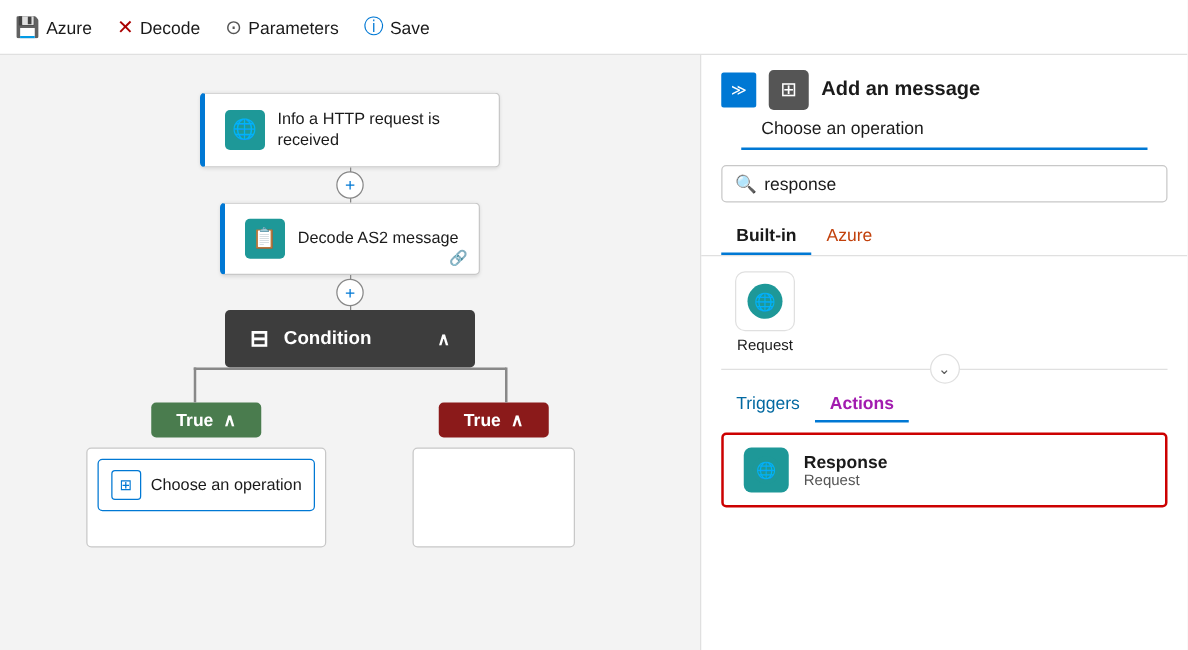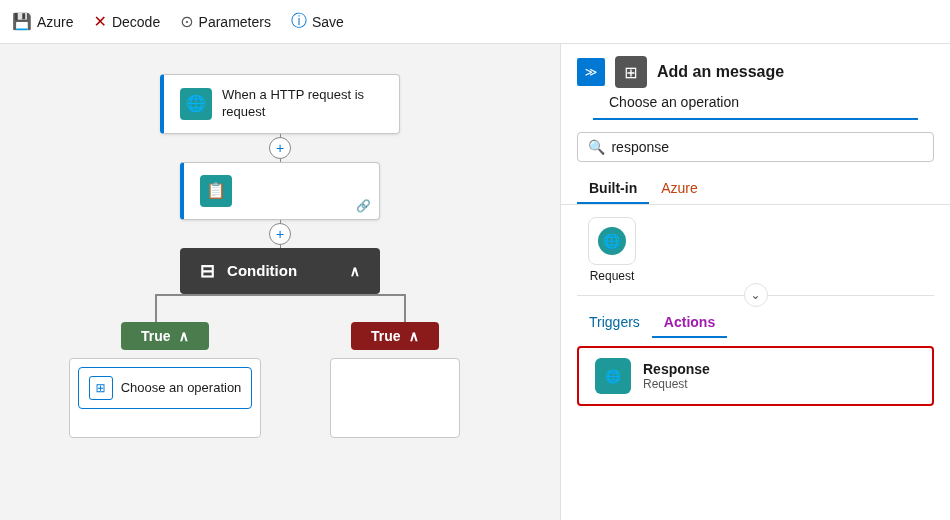--- a/index.html
+++ b/index.html
@@ -460,31 +460,32 @@
   </div>
 </div>
 
 <div class="main">
 
   <div class="canvas">
     <div class="flow">
 
       <div class="flow-node http">
         <div class="flow-node-icon teal">🌐</div>
-        <div class="flow-node-text">When a HTTP request is request</div>
+        <div class="flow-node-text">Info a HTTP request is received</div>
       </div>
 
       <div class="connector">
         <div class="connector-line" style="height:14px;"></div>
         <div class="connector-plus">+</div>
         <div class="connector-line" style="height:14px;"></div>
       </div>
 
       <div class="flow-node decode" style="position:relative;">
         <div class="flow-node-icon teal">📋</div>
+        <div class="flow-node-text">Decode AS2 message</div>
         <span class="decode-link-icon">🔗</span>
       </div>
 
       <div class="connector">
         <div class="connector-line" style="height:14px;"></div>
         <div class="connector-plus">+</div>
         <div class="connector-line" style="height:14px;"></div>
       </div>
 
       <div class="condition-node">

